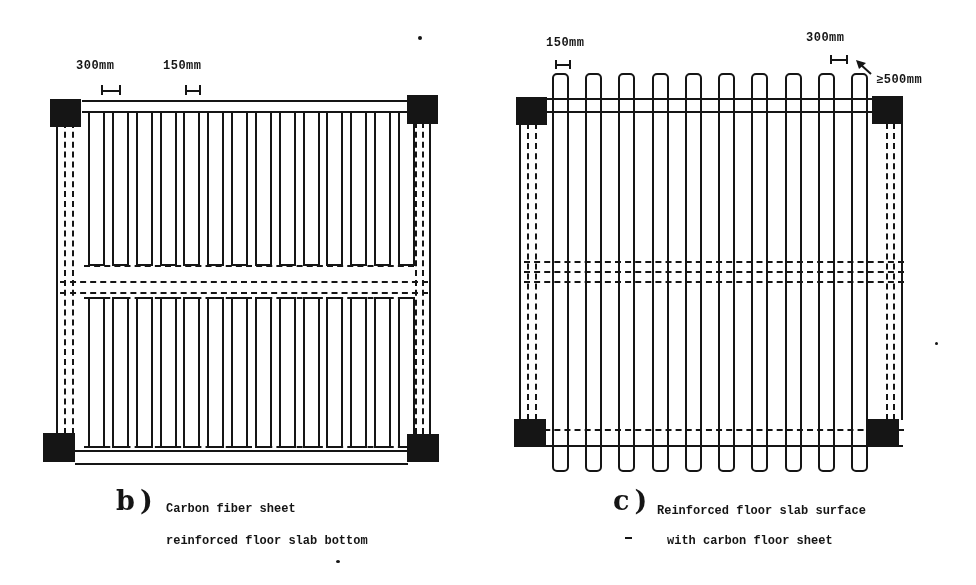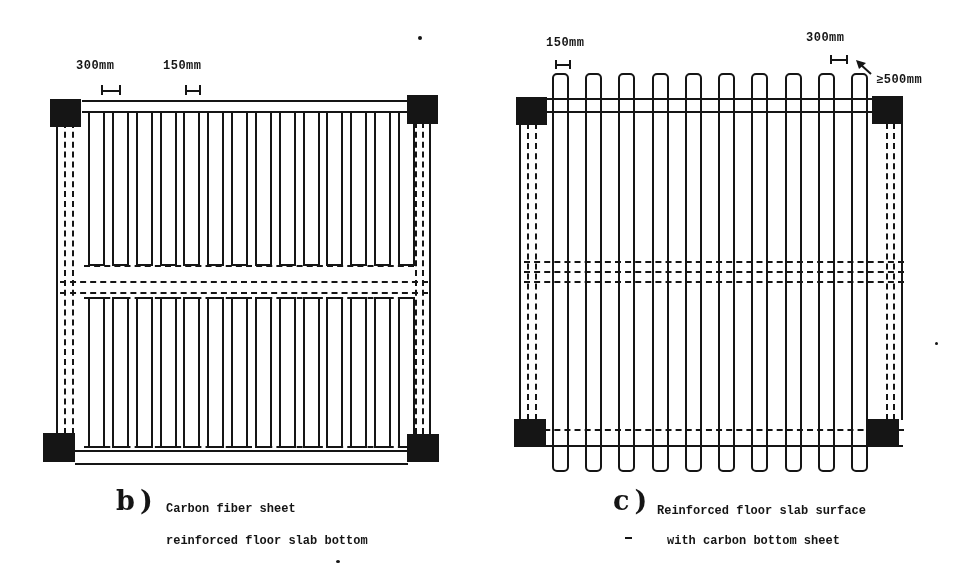--- a/index.html
+++ b/index.html
@@ -154,20 +154,20 @@
   <div class="abs hdash z3" style="left:524px; top:429px; width:380px;"></div>
   <div class="abs hline z3" style="left:519px; top:445px; width:384px;"></div>
 
   <div class="abs col z4" style="left:516px; top:97px; width:31px; height:28px;"></div>
   <div class="abs col z4" style="left:872px; top:96px; width:31px; height:28px;"></div>
   <div class="abs col z4" style="left:514px; top:419px; width:32px; height:28px;"></div>
   <div class="abs col z4" style="left:867px; top:419px; width:32px; height:28px;"></div>
 
   <div class="abs cap-glyph" style="left:613px; top:485px;">c)</div>
   <div class="abs cap-text" style="left:657px; top:484px;margin-top:20px;">Reinforced floor slab surface</div>
-  <div class="abs cap-text" style="left:667px; top:534px;">with carbon bottom sheet</div>
+  <div class="abs cap-text" style="left:667px; top:534px;">with carbon floor sheet</div>
 
   <div class="abs dot" style="left:418px; top:36px; width:4px; height:4px;"></div>
   <div class="abs dot" style="left:935px; top:342px; width:3px; height:3px;"></div>
   <div class="abs dot" style="left:336px; top:560px; width:4px; height:3px;"></div>
   <div class="abs" style="left:625px; top:537px; width:7px; height:2px; background:var(--ink);"></div>
 
 </div>
 
 </body></html>

